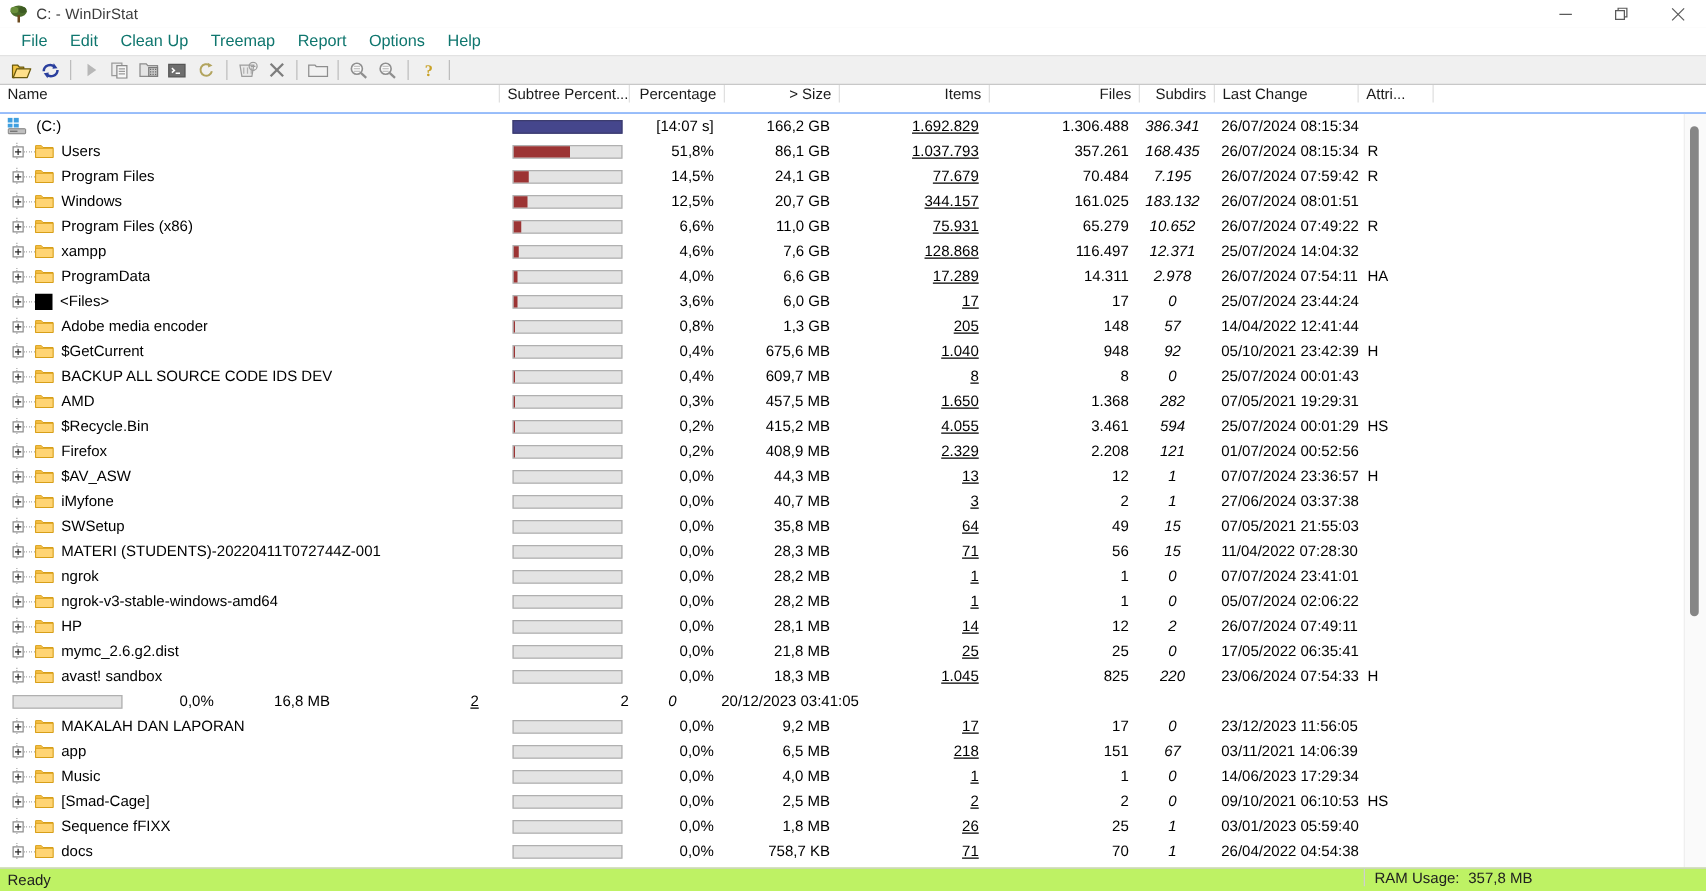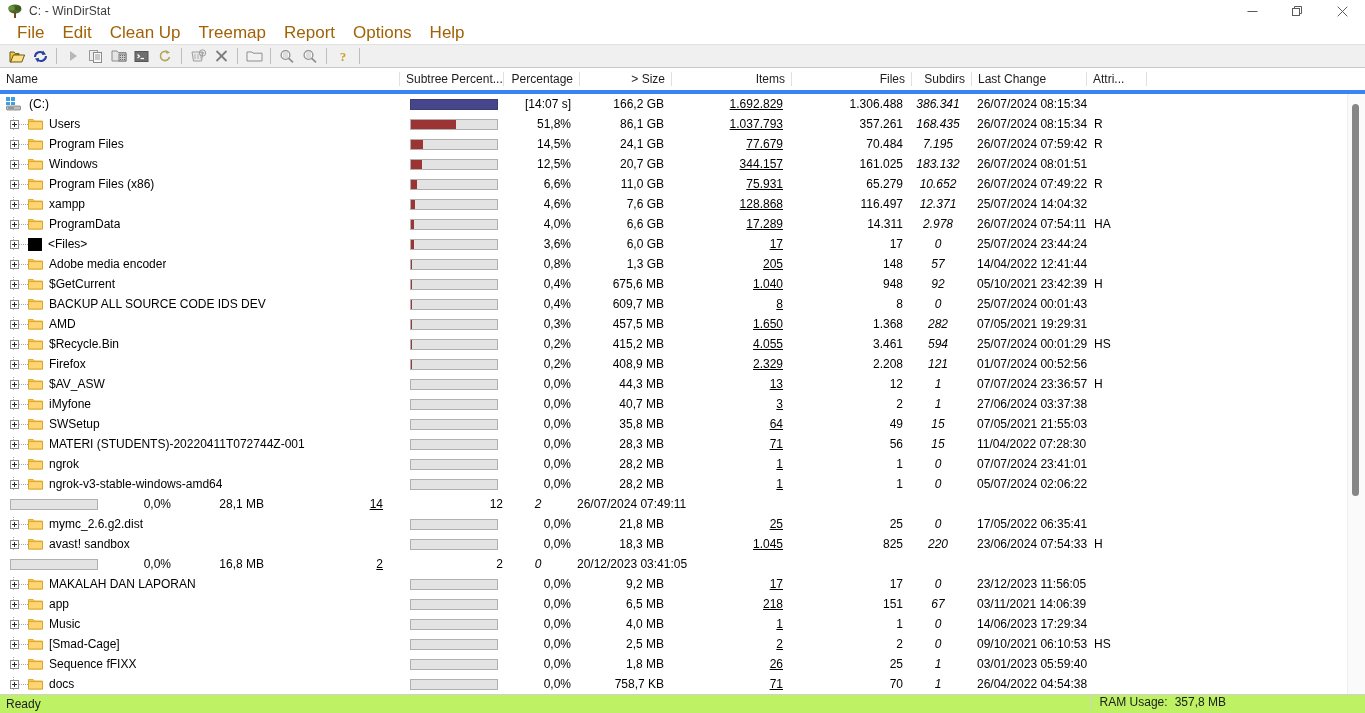--- a/index.html
+++ b/index.html
@@ -22,36 +22,36 @@
   .tb-btns{margin-left:auto;display:flex;height:22px;}
   .tb-btn{width:45px;height:22px;display:flex;align-items:center;justify-content:center;color:#5a5a5a;}
   .tb-btn svg{display:block;}
 
   
   .menubar{
     height:22px;min-height:22px;background:#ffffff;display:flex;align-items:center;
     padding-left:8px;
   }
   .menu-item{
-    font-size:17px;color:#a16207;padding:2px 9px;line-height:16px;white-space:nowrap;
+    font-size:13px;color:#0f766e;padding:2px 9px;line-height:16px;white-space:nowrap;
   }
 
   
   .toolbar{
     height:22px;min-height:22px;background:#f0f0f0;border-top:1px solid #e2e2e2;
     border-bottom:1px solid #c8c8c8;display:flex;align-items:center;padding-left:6px;gap:1px;
   }
   .tool{width:22px;height:20px;display:flex;align-items:center;justify-content:center;flex:none;}
   .tool svg{display:block;}
   .tsep{width:1px;height:16px;background:#bdbdbd;margin:0 4px;flex:none;}
 
   
   .listhead{
-    height:22px;min-height:22px;background:#ffffff;display:flex;align-items:center;
-    border-bottom:4px solid #3b82f6;position:relative;
+    height:22px;min-height:22px;background:#ffffff;display:flex;align-items:flex-start;
+    border-bottom:1px solid #3b82f6;position:relative;
   }
   .hcell{
     font-size:12px;color:#1b1b1b;display:flex;align-items:center;
     border-right:1px solid #e0e0e0;padding:0 6px;box-sizing:border-box;white-space:nowrap;
     overflow:hidden;
   }
   .hcell.r{justify-content:flex-end;}
   .hcell.l{justify-content:flex-start;}
 
   
@@ -750,20 +750,31 @@
           </div>
           <div class="c-pct">0,0%</div>
           <div class="c-size">28,2 MB</div>
           <div class="c-items">1</div>
           <div class="c-files">1</div>
           <div class="c-sub">0</div>
           <div class="c-chg">05/07/2024  02:06:22</div>
           <div class="c-attr"></div>
         </div>
         <div class="row">
+          <div class="c-name">
+            <div class="vline"></div>
+            <div class="indent"></div>
+            <div class="expander"></div>
+            <div class="dots"></div>
+            <span class="icon-folder"><svg width="15" height="12" viewBox="0 0 15 12">
+                <path d="M0.5 11V1.5h4.6L6.4 3H14.5v8z" fill="#fbc34a" stroke="#d79f18" stroke-width="0.8" stroke-linejoin="round"></path>
+                <path d="M0.5 3.6h14v7.4H0.5z" fill="#ffd473" stroke="#d79f18" stroke-width="0.8"></path>
+              </svg></span>
+            <span class="nm">HP</span>
+          </div>
           <div class="c-bar">
             <div class="pbar">
               <i style="width:0%;background:#9c3434"></i>
             </div>
           </div>
           <div class="c-pct">0,0%</div>
           <div class="c-size">28,1 MB</div>
           <div class="c-items">14</div>
           <div class="c-files">12</div>
           <div class="c-sub">2</div>

